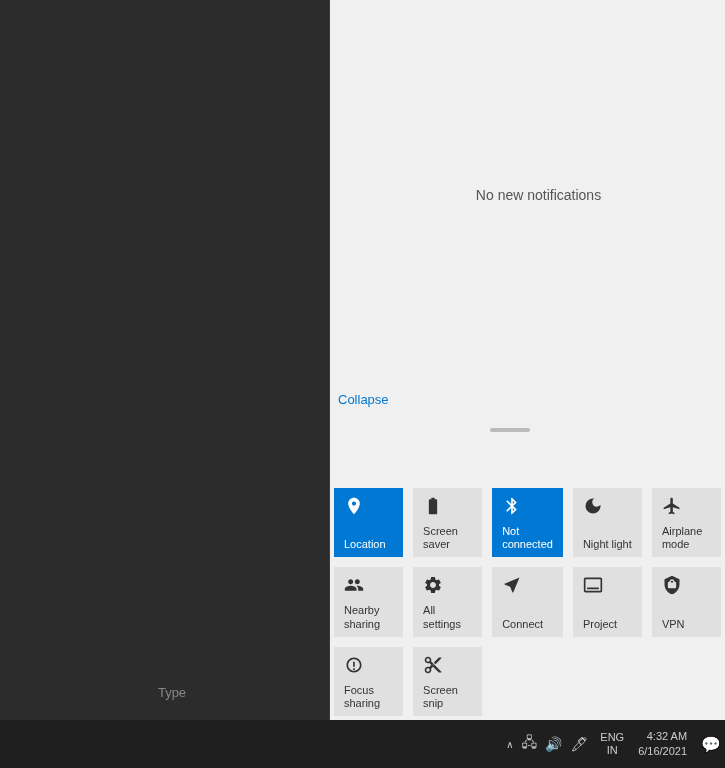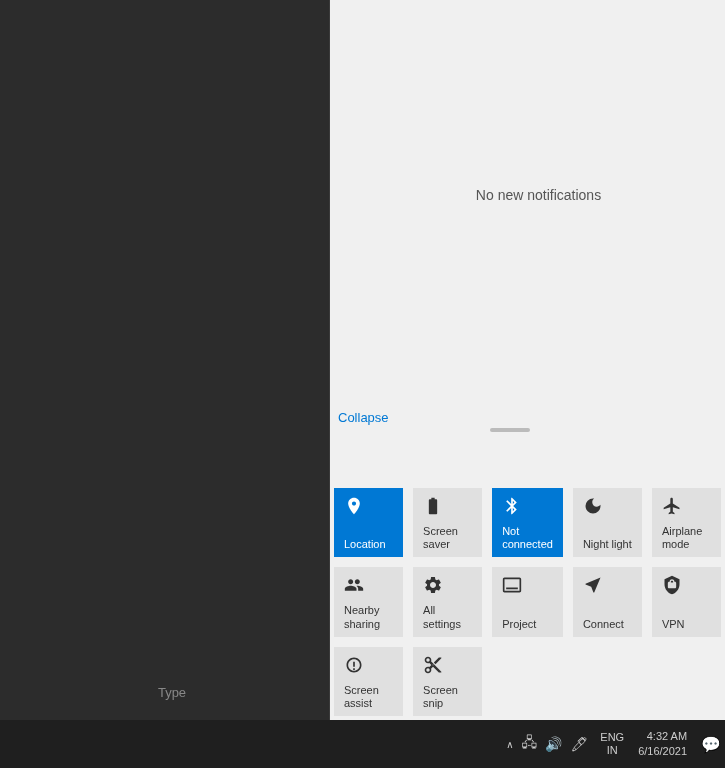--- a/index.html
+++ b/index.html
@@ -87,21 +87,20 @@
     .collapse-btn {
       position: absolute;
       left: 330px;
       top: 388px;
       padding: 4px 8px;
       color: #0078d4;
       font-size: 13px;
       cursor: pointer;
       background: transparent;
       border: none;
-      margin-top: 18px;
     }
 
     
     .drag-handle {
       position: absolute;
       left: 490px;
       top: 428px;
       width: 40px;
       height: 4px;
       background: #bbb;
@@ -295,41 +294,41 @@
         <span class="qa-label">Nearby sharing</span>
       </div>
       <div class="qa-item">
         <div class="qa-icon"><svg viewBox="0 0 24 24" fill="currentColor" class="icon-svg">
             <path d="M19.14,12.94c0.04-0.3,0.06-0.61,0.06-0.94c0-0.32-0.02-0.64-0.07-0.94l2.03-1.58c0.18-0.14,0.23-0.41,0.12-0.61 l-1.92-3.32c-0.12-0.22-0.37-0.29-0.59-0.22l-2.39,0.96c-0.5-0.38-1.03-0.7-1.62-0.94L14.4,2.81c-0.04-0.24-0.24-0.41-0.48-0.41 h-3.84c-0.24,0-0.43,0.17-0.47,0.41L9.25,5.35C8.66,5.59,8.12,5.92,7.63,6.29L5.24,5.33c-0.22-0.08-0.47,0-0.59,0.22L2.74,8.87 C2.62,9.08,2.66,9.34,2.86,9.48l2.03,1.58C4.84,11.36,4.8,11.69,4.8,12s0.02,0.64,0.07,0.94l-2.03,1.58 c-0.18,0.14-0.23,0.41-0.12,0.61l1.92,3.32c0.12,0.22,0.37,0.29,0.59,0.22l2.39-0.96c0.5,0.38,1.03,0.7,1.62,0.94l0.36,2.54 c0.05,0.24,0.24,0.41,0.48,0.41h3.84c0.24,0,0.44-0.17,0.47-0.41l0.36-2.54c0.59-0.24,1.13-0.56,1.62-0.94l2.39,0.96 c0.22,0.08,0.47,0,0.59-0.22l1.92-3.32c0.12-0.22,0.07-0.47-0.12-0.61L19.14,12.94z M12,15.6c-1.98,0-3.6-1.62-3.6-3.6 s1.62-3.6,3.6-3.6s3.6,1.62,3.6,3.6S13.98,15.6,12,15.6z"></path>
           </svg></div>
         <span class="qa-label">All settings</span>
       </div>
       <div class="qa-item">
         <div class="qa-icon"><svg viewBox="0 0 24 24" fill="currentColor" class="icon-svg">
+            <path d="M21 3L3 10.53v.98l6.84 2.65L12.48 21h.98L21 3z"></path>
+          </svg></div>
+        <span class="qa-label">Connect</span>
+      </div>
+      <div class="qa-item">
+        <div class="qa-icon"><svg viewBox="0 0 24 24" fill="currentColor" class="icon-svg">
             <path d="M21 3H3c-1.1 0-2 .9-2 2v14c0 1.1.9 2 2 2h18c1.1 0 2-.9 2-2V5c0-1.1-.9-2-2-2zm0 16H3V5h18v14zM5 15h14v2H5z"></path>
           </svg></div>
         <span class="qa-label">Project</span>
       </div>
       <div class="qa-item">
         <div class="qa-icon"><svg viewBox="0 0 24 24" fill="currentColor" class="icon-svg">
-            <path d="M21 3L3 10.53v.98l6.84 2.65L12.48 21h.98L21 3z"></path>
-          </svg></div>
-        <span class="qa-label">Connect</span>
-      </div>
-      <div class="qa-item">
-        <div class="qa-icon"><svg viewBox="0 0 24 24" fill="currentColor" class="icon-svg">
             <path d="M12 1L3 5v6c0 5.55 3.84 10.74 9 12 5.16-1.26 9-6.45 9-12V5l-9-4zm0 4c1.4 0 2.8 1.22 2.8 2.2v1h.7c.77 0 1.5.73 1.5 1.5v4.6c0 .77-.73 1.7-1.5 1.7H8.5C7.73 16 7 15.07 7 14.3V9.7c0-.77.73-1.5 1.5-1.5h.7V7.2C9.2 6.22 10.6 5 12 5zm0 1.8c-.78 0-1.4.62-1.4 1.4V9h2.8V8.2c0-.78-.62-1.4-1.4-1.4z"></path>
           </svg></div>
         <span class="qa-label">VPN</span>
       </div>
       <div class="qa-item">
         <div class="qa-icon"><svg viewBox="0 0 24 24" fill="currentColor" class="icon-svg">
             <path d="M12 3c-4.97 0-9 4.03-9 9s4.03 9 9 9 9-4.03 9-9-4.03-9-9-9zm0 16c-3.86 0-7-3.14-7-7s3.14-7 7-7 7 3.14 7 7-3.14 7-7 7zm-1-11h2v6h-2zm0 8h2v2h-2z"></path>
           </svg></div>
-        <span class="qa-label">Screen assist</span>
+        <span class="qa-label">Focus sharing</span>
       </div>
       <div class="qa-item">
         <div class="qa-icon"><svg viewBox="0 0 24 24" fill="currentColor" class="icon-svg">
             <path d="M9.64 7.64c.23-.5.36-1.05.36-1.64 0-2.21-1.79-4-4-4S2 3.79 2 6s1.79 4 4 4c.59 0 1.14-.13 1.64-.36L10 12l-2.36 2.36C7.14 14.13 6.59 14 6 14c-2.21 0-4 1.79-4 4s1.79 4 4 4 4-1.79 4-4c0-.59-.13-1.14-.36-1.64L12 14l7 7h3v-1L9.64 7.64zM6 8c-1.1 0-2-.89-2-2s.9-2 2-2 2 .89 2 2-.9 2-2 2zm0 12c-1.1 0-2-.89-2-2s.9-2 2-2 2 .89 2 2-.9 2-2 2zm6-7.5c-.28 0-.5-.22-.5-.5s.22-.5.5-.5.5.22.5.5-.22.5-.5.5zM19 3l-6 6 2 2 7-7V3h-3z"></path>
           </svg></div>
         <span class="qa-label">Screen snip</span>
       </div>
     </div>
 </div>
 

